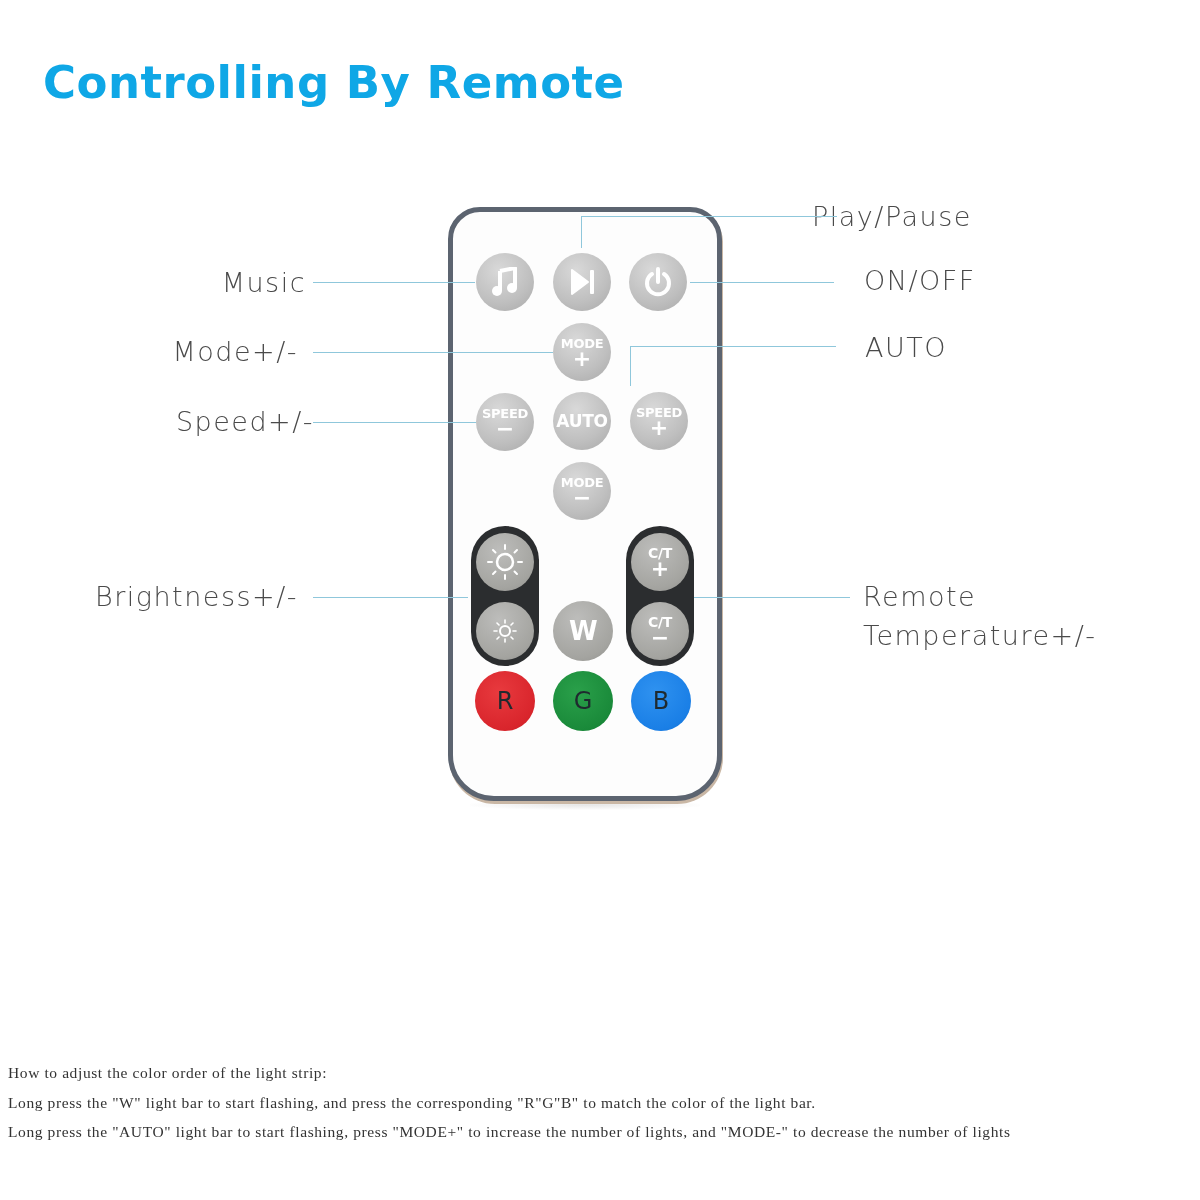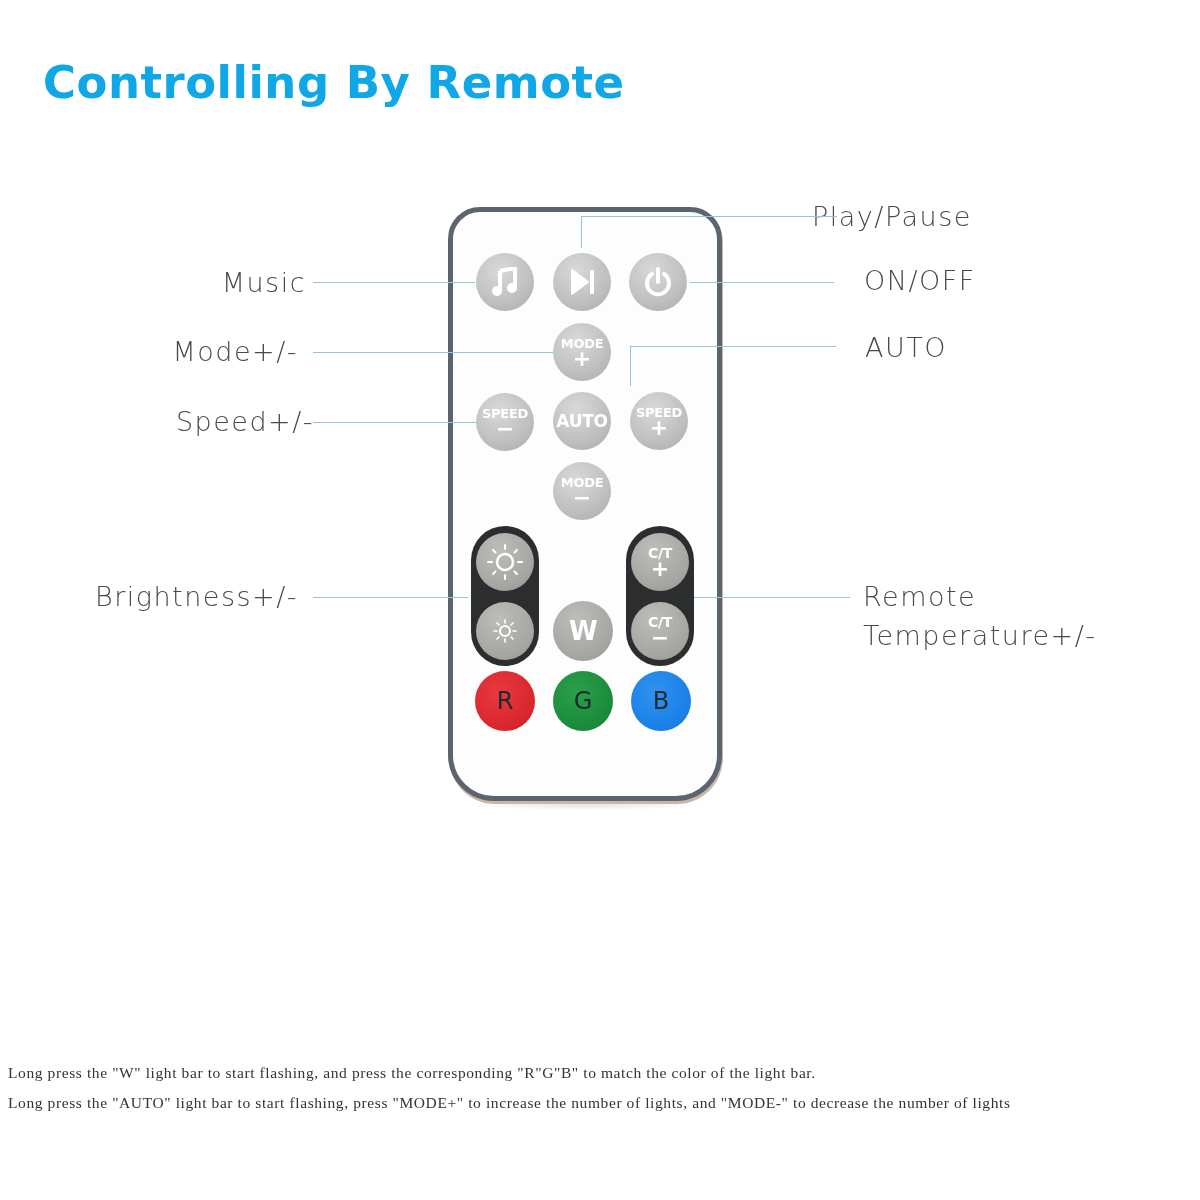--- a/index.html
+++ b/index.html
@@ -151,15 +151,16 @@
   <span>R</span>
 </div>
 <div class="color-btn" style="left:553px; top:671px; background: radial-gradient(circle at 40% 35%, #2aa04a 0%, #1a8a3a 70%, #127a2f 100%);">
   <span>G</span>
 </div>
 <div class="color-btn" style="left:631px; top:671px; background: radial-gradient(circle at 40% 35%, #2f92f0 0%, #1a7fe6 70%, #146fd0 100%);">
   <span>B</span>
 </div>
 
 <div class="instructions">
+  <div>How to adjust the color order of the light strip:</div>
   <div>Long press the "W" light bar to start flashing, and press the corresponding "R"G"B" to match the color of the light bar.</div>
   <div>Long press the "AUTO" light bar to start flashing, press "MODE+" to increase the number of lights, and "MODE-" to decrease the number of lights</div>
 </div>
 
 </body></html>

